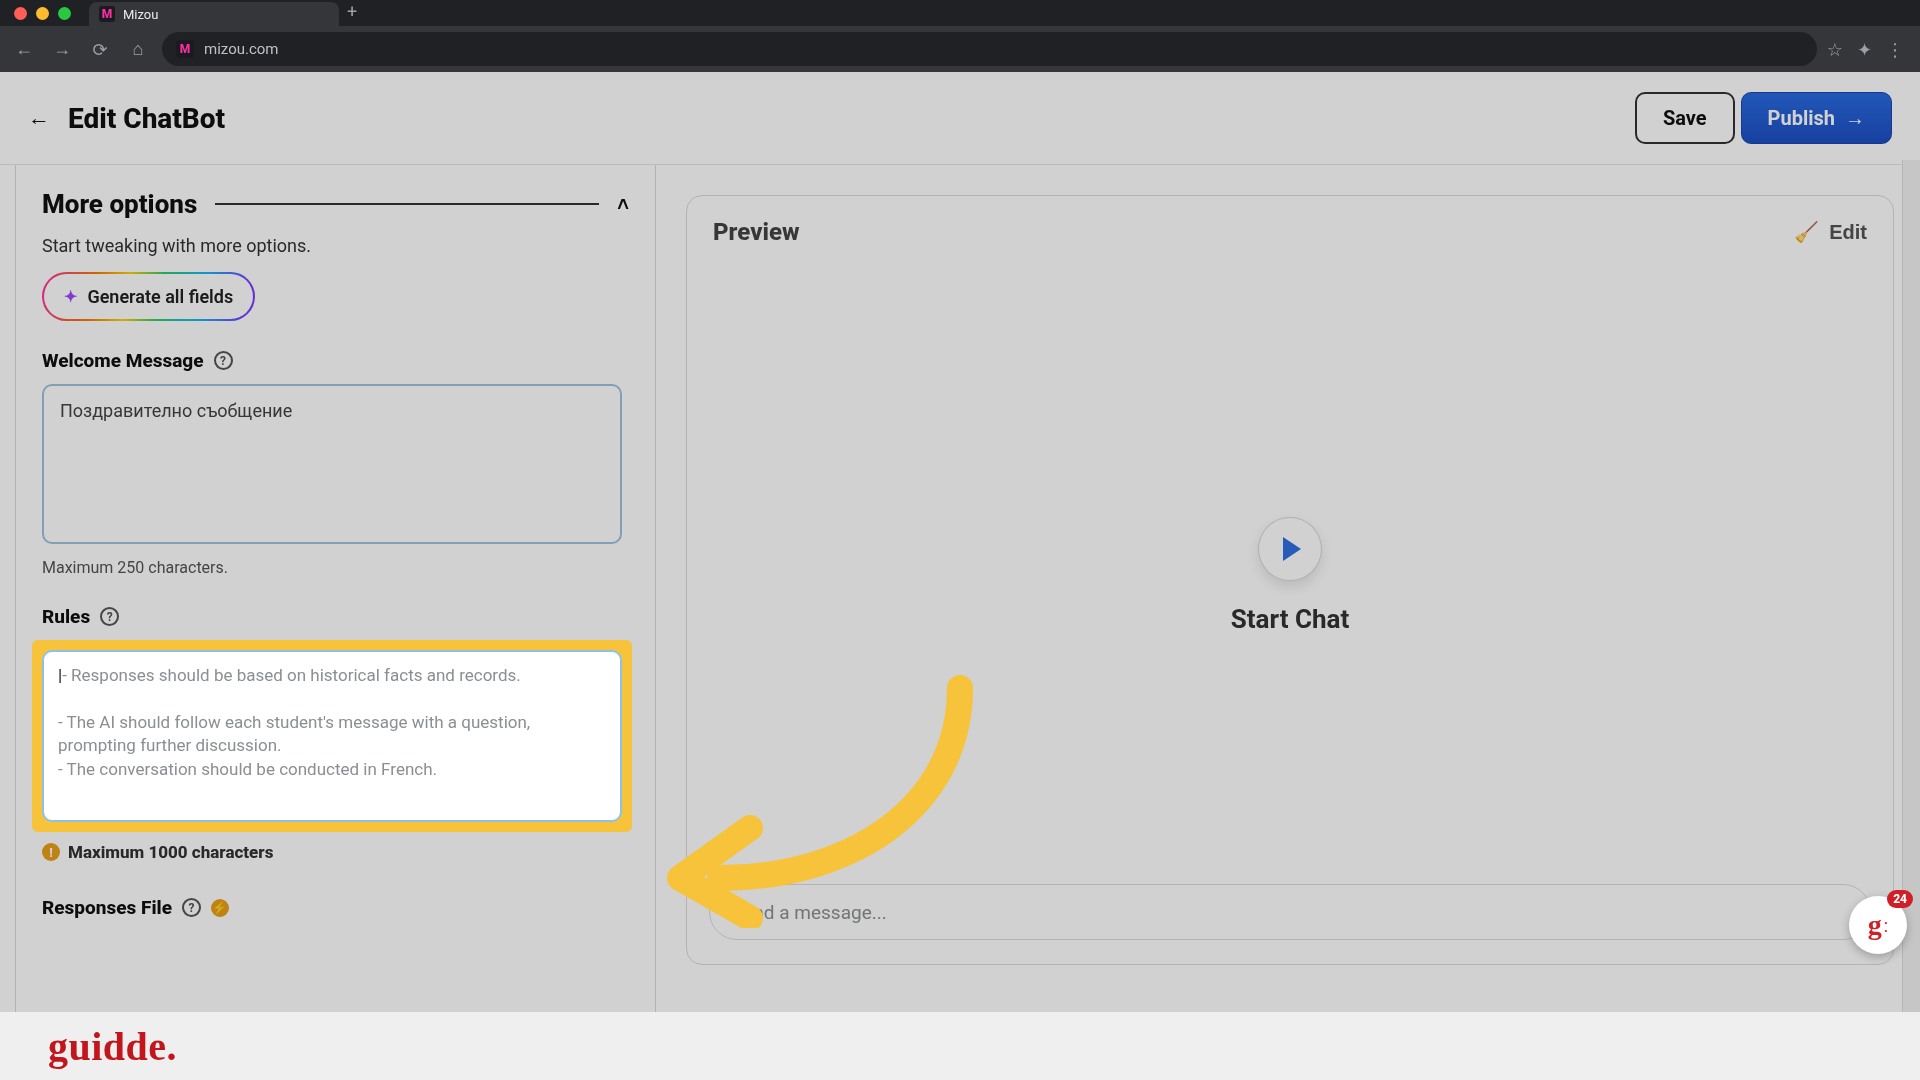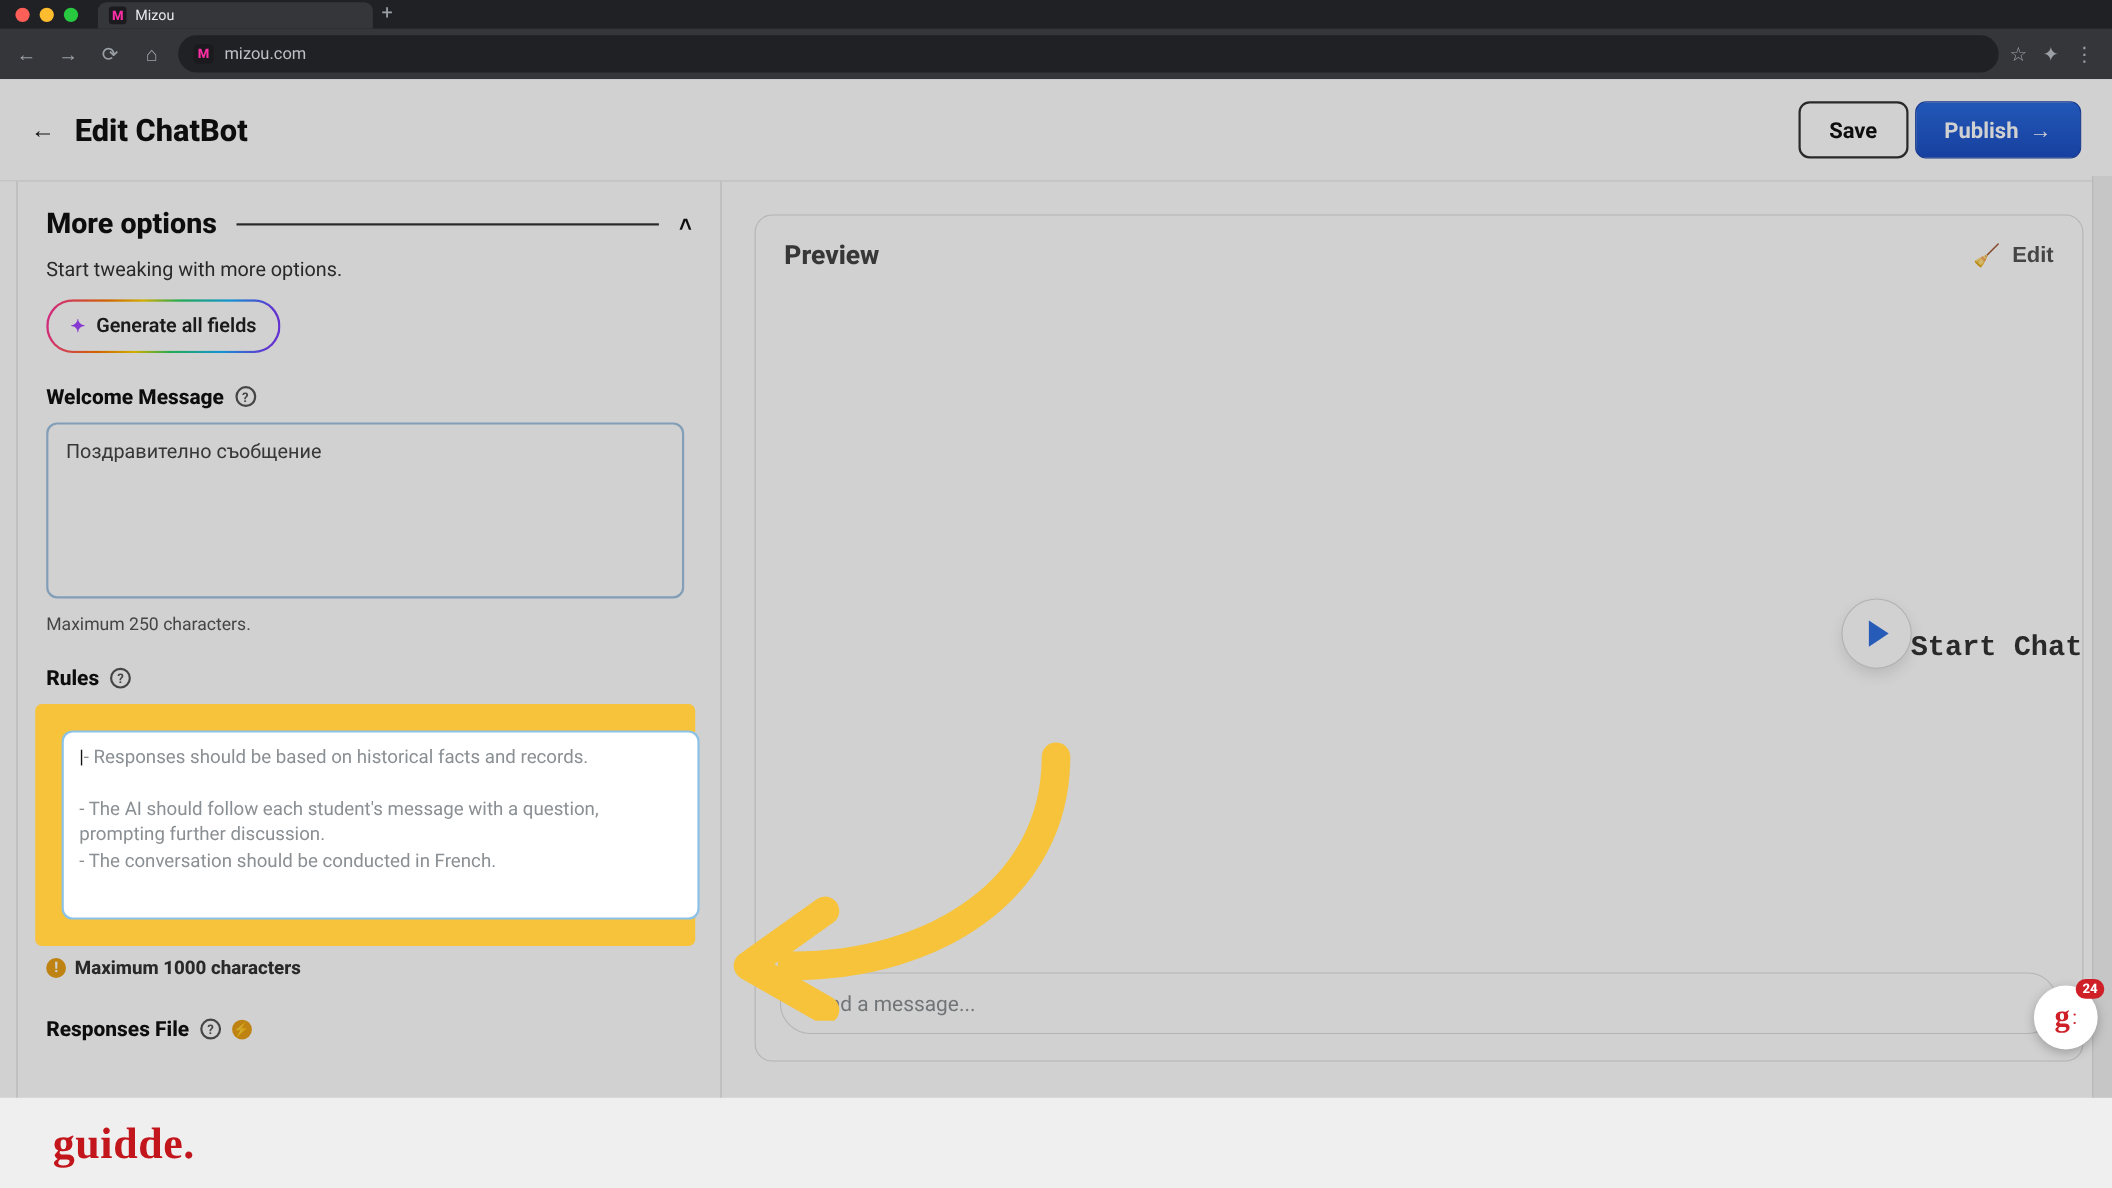--- a/index.html
+++ b/index.html
@@ -205,21 +205,21 @@
     font-family:inherit;
   }
   .hint { color:#555; font-size:16px; margin-top:10px; }
 
   .rules-wrap {
     margin-top: 12px;
     position:relative;
     z-index: 60;
   }
   .rules-highlight {
-    padding: 24px;
+    padding: 10px;
     border-radius: 6px;
     background: #f6c33b;
     width: 600px;
     margin-left: -10px;
   }
   .rules-box {
     width: 580px;
     min-height: 172px;
     background:#fff;
     border: 2px solid #8cc2e7;
@@ -263,21 +263,21 @@
     display:flex; align-items:center; justify-content:space-between;
     padding: 22px 26px;
   }
   .preview-title { font-size:24px; font-weight:800; color:#444; }
   .clear-btn {
     display:flex; align-items:center; gap:10px; color:#555; font-weight:700; font-size:20px;
     border: none; background:transparent;
   }
   .broom { color:#777; }
 
-  .preview-center { flex:1; display:flex; flex-direction:row; align-items:center; justify-content:flex-end;font-family:Liberation Mono, monospace; }
+  .preview-center { flex:1; display:flex; flex-direction:column; align-items:center; justify-content:center; }
 
   .play-circle {
     width:62px;height:62px;border-radius:50%;
     background:#fff;
     box-shadow: 0 0 0 1px #d8d8d8, 0 6px 14px rgba(0,0,0,0.12);
     display:flex;align-items:center;justify-content:center;
   }
   .play-tri {
     width:0;height:0;border-left:18px solid #2f6fe0;border-top:12px solid transparent;border-bottom:12px solid transparent;margin-left:4px;
   }
@@ -306,21 +306,21 @@
   .arrow-svg {
     position:absolute;
     left: 630px;
     top: 596px;
     z-index: 65;
     pointer-events:none;
   }
 
   
   .guidde-footer {
-    position:absolute; left:0; right:0; bottom:0; height:82px;
+    position:absolute; left:0; right:0; bottom:0; height:68px;
     background:#efefef; display:flex; align-items:center; justify-content:space-between;
     padding: 0 48px;
     z-index: 80;
   }
   .guidde-logo {
     font-family: Georgia, "Times New Roman", serif;
     font-size:40px; font-weight:700; color:#c3161c; letter-spacing:0.5px;
   }
   .guidde-made {
     font-size:28px; color:#3a3a3a;

